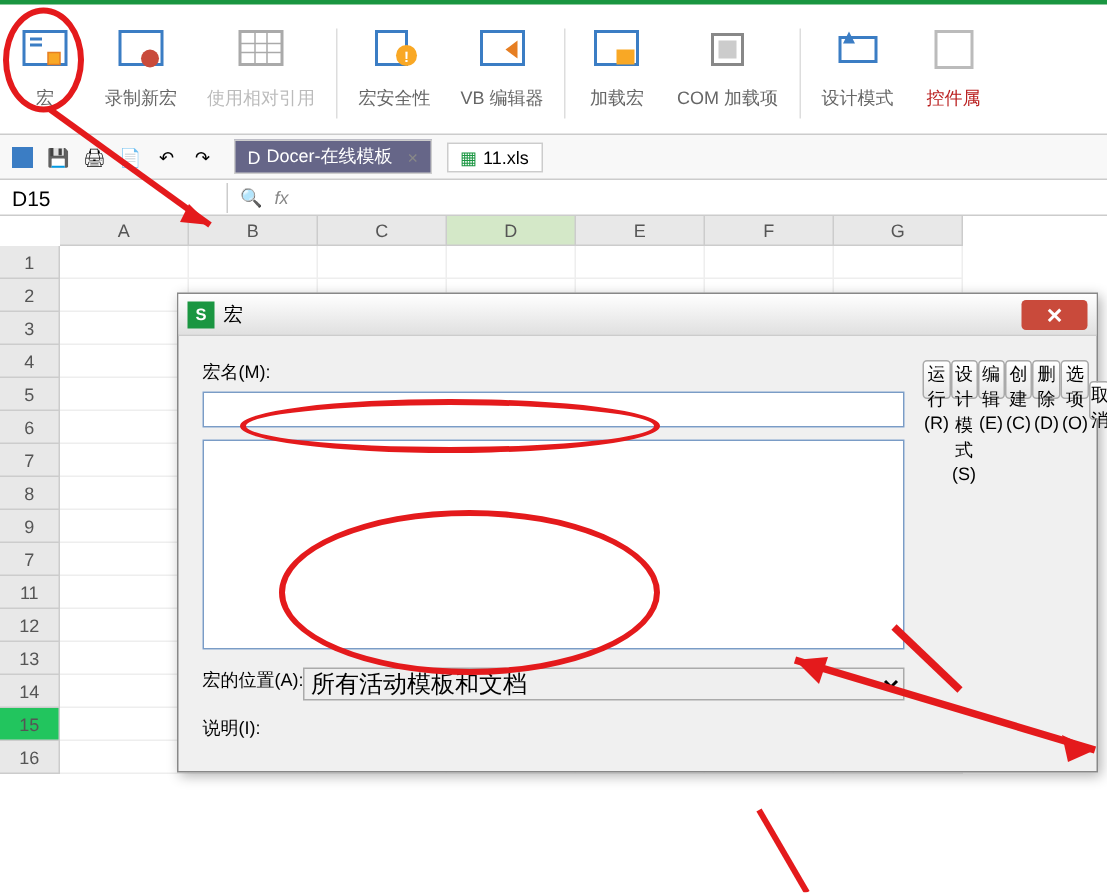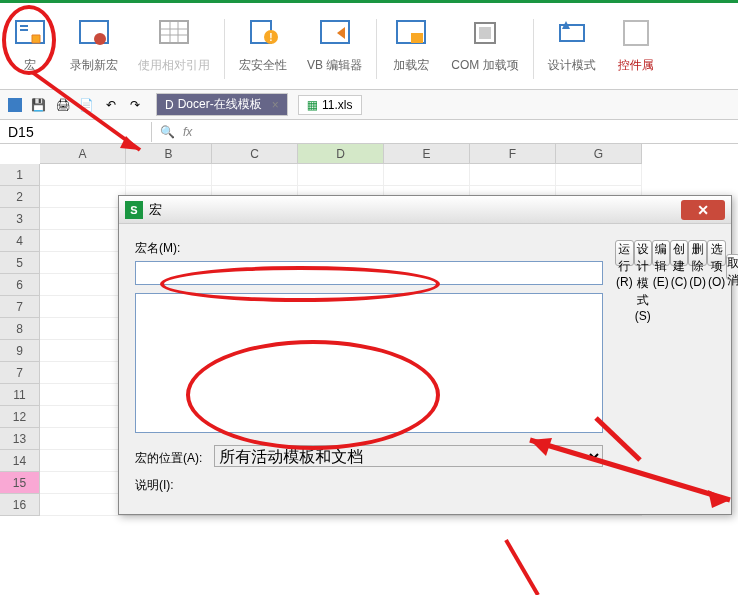--- a/index.html
+++ b/index.html
@@ -21,36 +21,36 @@
     .cell-ref { width: 152px; border-right: 1px solid #ccc; padding: 2px 8px; font-size: 14px; }
     .fx-area { display: flex; align-items: center; padding: 0 8px; gap: 8px; color: #888; }
     
     .grid-area { position: relative; }
     .col-headers { display: flex; margin-left: 40px; }
     .col-header { width: 86px; height: 20px; background: #e8e8e8; border-right: 1px solid #ccc; border-bottom: 1px solid #ccc; text-align: center; font-size: 12px; color: #555; line-height: 20px; }
     .col-header.selected { background: #d4e8c8; }
     .rows { }
     .row { display: flex; height: 22px; }
     .row-header { width: 40px; background: #e8e8e8; border-right: 1px solid #ccc; border-bottom: 1px solid #ccc; text-align: center; font-size: 12px; color: #555; line-height: 22px; }
-    .row-header.selected { background: #f9a8d4; }
+    .row-header.selected { background: #22c55e; }
     .cell { width: 86px; border-right: 1px solid #eee; border-bottom: 1px solid #eee; }
     
     .dialog { position: absolute; top: 195px; left: 118px; width: 614px; background: #f0f0f0; border: 1px solid #888; box-shadow: 2px 2px 8px rgba(0,0,0,0.3); }
     .dialog-title { background: linear-gradient(#fff,#e0e0e0); height: 28px; display: flex; align-items: center; padding: 0 6px; border-bottom: 1px solid #ccc; }
     .dialog-title .icon { width: 18px; height: 18px; background: #1a9641; color: #fff; display: flex; align-items: center; justify-content: center; font-size: 11px; font-weight: bold; margin-right: 6px; }
     .dialog-title .title-text { flex: 1; font-size: 13px; }
     .dialog-close { width: 44px; height: 20px; background: #c94a3b; border-radius: 3px; color: #fff; display: flex; align-items: center; justify-content: center; cursor: pointer; font-size: 14px; font-weight: bold; }
     .dialog-body { padding: 16px; display: flex; gap: 12px; }
     .dialog-left { flex: 1; }
     .dialog-right { width: 100px; display: flex; flex-direction: row; gap: 0; }
     .field-label { font-size: 12px; margin-bottom: 4px; display: block; }
     .text-input { width: 100%; height: 24px; border: 1px solid #7a9cc6; padding: 2px 4px; font-size: 12px; }
     .list-box { width: 100%; height: 140px; border: 1px solid #7a9cc6; background: #fff; margin-top: 8px; }
     .dlg-btn { height: 26px; border: 1px solid #aaa; background: linear-gradient(#fff,#e8e8e8); font-size: 12px; cursor: pointer; border-radius: 3px; }
-    .location-row { display: flex; align-items: flex-end; gap: 12px; margin-top: 12px; }
+    .location-row { display: flex; align-items: flex-start; gap: 0; margin-top: 12px; }
     .location-row select { flex: 1; height: 22px; border: 1px solid #aaa; font-size: 16px; }
     
     .annotation { position: absolute; pointer-events: none; z-index: 1000; }
     .red-circle { border: 4px solid #e41a1c; border-radius: 50%; }
     .red-ellipse { border: 4px solid #e41a1c; border-radius: 50%; }
   </style>
 </head>
 <body>
 
 <div class="ribbon">

